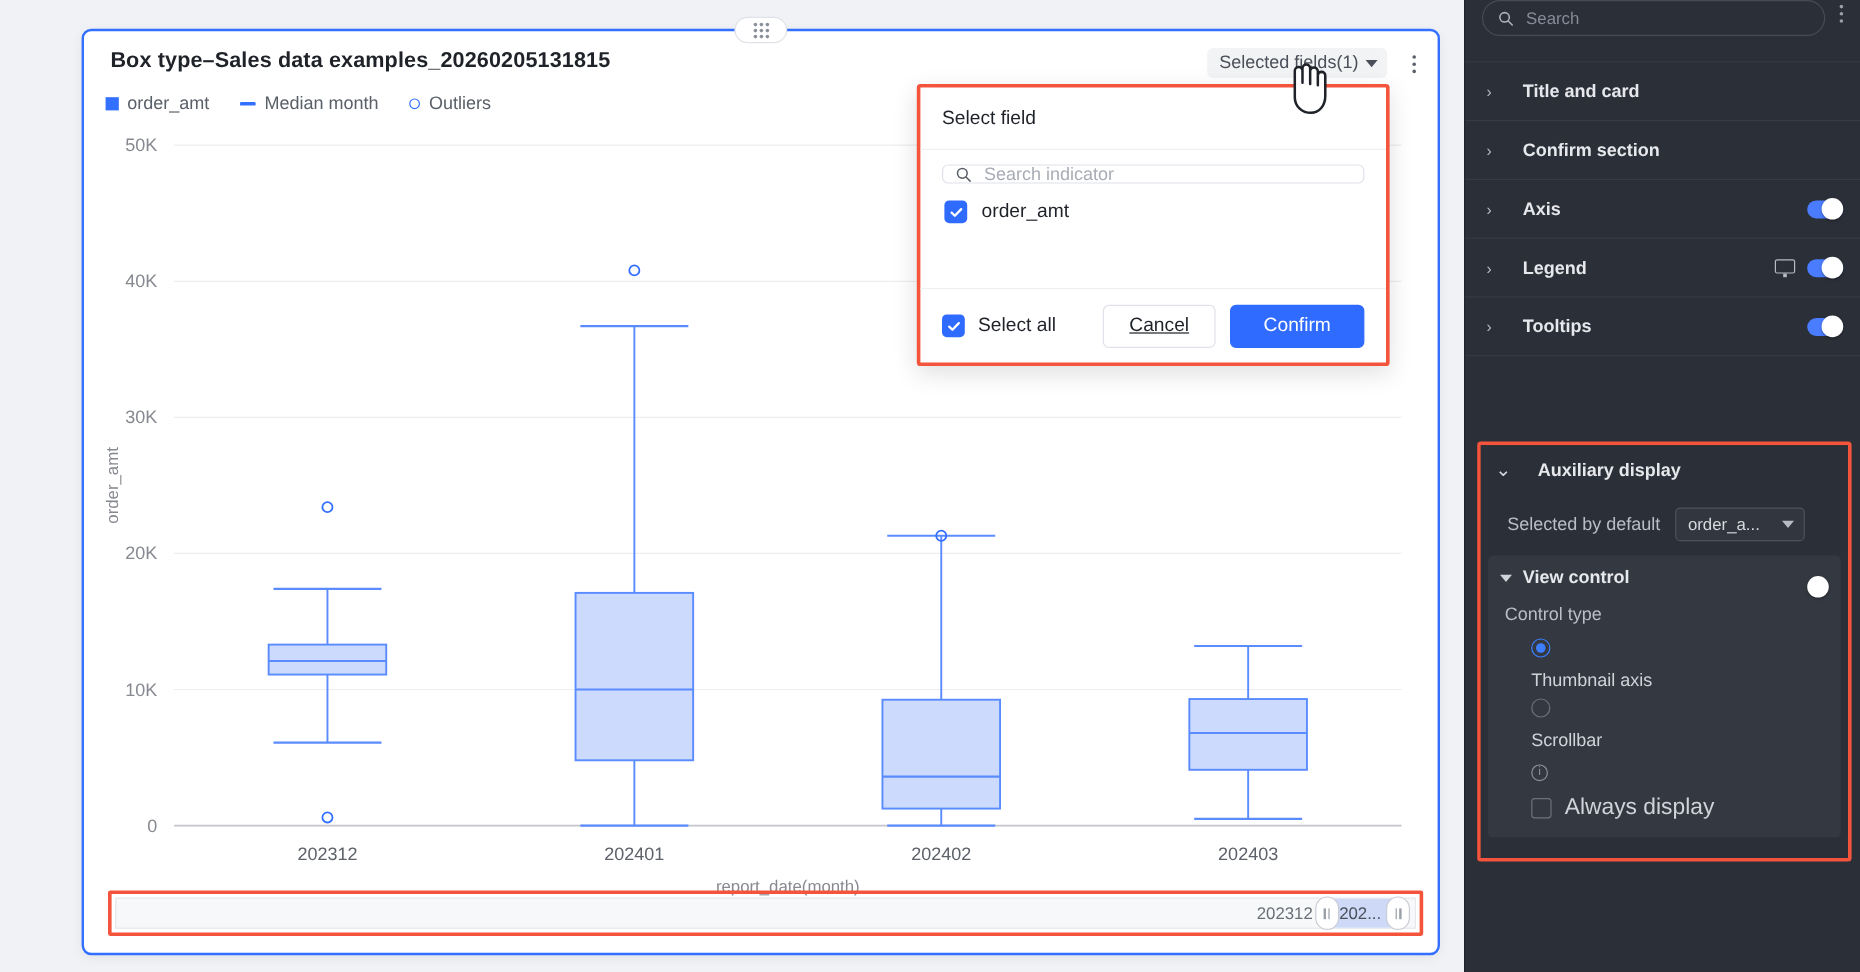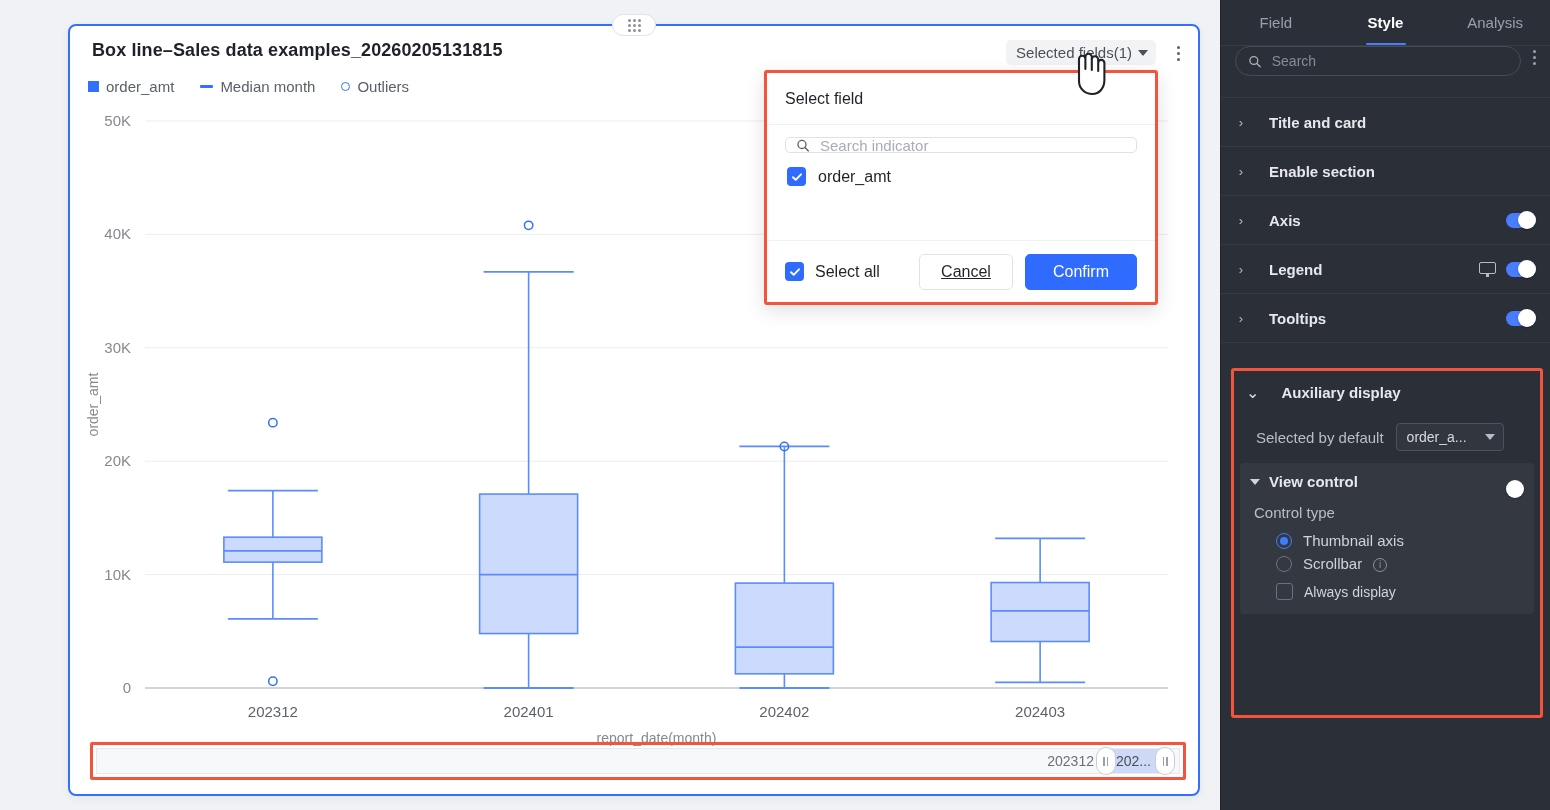--- a/index.html
+++ b/index.html
@@ -331,35 +331,35 @@
   .viewctl {
     margin: 12px 6px 0 6px;
     background: #343841;
     border-radius: 4px;
     padding: 10px 10px 14px 10px;
   }
   .viewctl-head { display: flex; align-items: center; gap: 9px; cursor: pointer; }
   .tri-down { width: 0; height: 0; border-left: 5px solid transparent; border-right: 5px solid transparent; border-top: 6px solid #cfd3da; }
   .viewctl-title { font-size: 15px; font-weight: bold; color: #e6e8ec; }
   .ctl-type-label { font-size: 15px; color: #b9bec7; padding: 14px 0 8px 4px; }
-  .radio-row { display: flex; align-items: flex-end; gap: 11px; padding: 3px 0 3px 26px; font-size: 15px; color: #cfd3da; cursor: pointer; }
+  .radio-row { display: flex; align-items: flex-start; gap: 11px; padding: 3px 0 3px 26px; font-size: 15px; color: #cfd3da; cursor: pointer; flex-direction: column; }
   .radio {
     width: 16px; height: 16px; border-radius: 50%;
     border: 1.8px solid #6c727d; flex: none;
     display: flex; align-items: center; justify-content: center;
   }
   .radio.on { border-color: #3d7eff; }
   .radio.on::after { content: ""; width: 8px; height: 8px; border-radius: 50%; background: #3d7eff; }
   .info-i {
     width: 14px; height: 14px; border-radius: 50%;
     border: 1.3px solid #8b9099; color: #8b9099;
     font-size: 10px; line-height: 12px; text-align: center; flex: none;
     cursor: pointer;
   }
-  .check-row { display: flex; align-items: center; gap: 11px; padding: 8px 0 0 26px; font-size: 14px; color: #cfd3da; cursor: pointer; }
+  .check-row { display: flex; align-items: center; gap: 11px; padding: 8px 0 0 26px; font-size: 19px; color: #cfd3da; cursor: pointer; }
 </style>
 </head>
 <body>
 
 <div id="root">
 
   <div class="canvas">
 
     <div class="chart-card">
 
@@ -370,21 +370,21 @@
             <i></i>
             <i></i>
             <i></i>
             <i></i>
             <i></i>
             <i></i>
             <i></i>
         </span>
       </div>
 
-      <div class="card-title">Box line–Sales data examples_20260205131815</div>
+      <div class="card-title">Box type–Sales data examples_20260205131815</div>
 
       <div class="fields-btn">
         <span>Selected fields(1)</span>
         <span class="caret-down"></span>
       </div>
 
       <div class="kebab">
         <i></i>
           <i></i>
           <i></i>
@@ -515,25 +515,20 @@
     <div class="cursor-hand">
       <svg width="40" height="46" viewBox="0 0 40 46">
         <path d="M11,26 L11,9 a3.2,3.2 0 0 1 6.4,0 L17.4,19 L17.4,7 a3.2,3.2 0 0 1 6.4,0 L23.8,20 L23.8,9.5 a3.2,3.2 0 0 1 6.4,0 L30.2,21 L30.2,13 a3.1,3.1 0 0 1 6.2,0 L36.4,30 c0,8 -5,14 -12,14 c-7,0 -13.4,-5 -13.4,-13 z" fill="#ffffff" stroke="#1f2329" stroke-width="2.1" stroke-linejoin="round"></path>
       </svg>
     </div>
 
   </div>
 
   <div class="panel">
 
-    <div class="panel-tabs">
-      <div class="ptab">Field</div>
-      <div class="ptab active">Style</div>
-      <div class="ptab">Analysis</div>
-    </div>
 
     <div class="panel-search-row">
       <div class="panel-search">
         <svg width="15" height="15" viewBox="0 0 16 16">
           <circle cx="6.8" cy="6.8" r="4.6" fill="none" stroke="#aeb3bc" stroke-width="1.5"></circle>
           <line x1="10.3" y1="10.3" x2="14.2" y2="14.2" stroke="#aeb3bc" stroke-width="1.5" stroke-linecap="round"></line>
         </svg>
         <input type="text" placeholder="Search" style="">
       </div>
       <div class="panel-kebab">
@@ -543,21 +538,21 @@
         </div>
     </div>
 
     <div class="sec-row">
       <span class="chev">›</span>
       <span class="sec-title">Title and card</span>
     </div>
 
     <div class="sec-row">
       <span class="chev">›</span>
-      <span class="sec-title">Enable section</span>
+      <span class="sec-title">Confirm section</span>
     </div>
 
     <div class="sec-row">
       <span class="chev">›</span>
       <span class="sec-title">Axis</span>
       <span class="sec-spacer">
         <span class="toggle">
             <span class="knob"></span>
           </span>
       </span>

